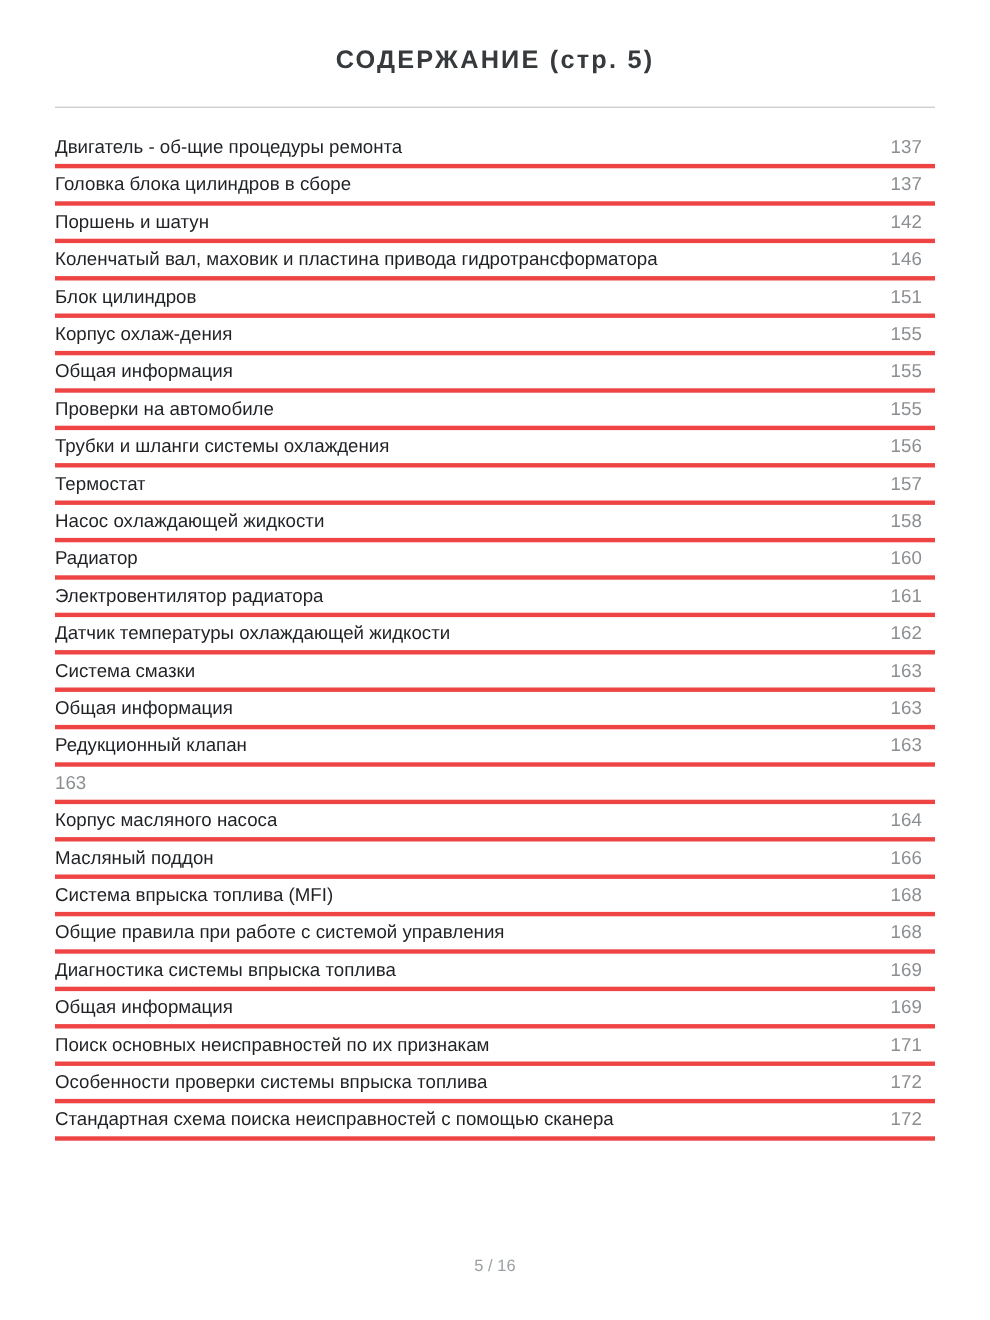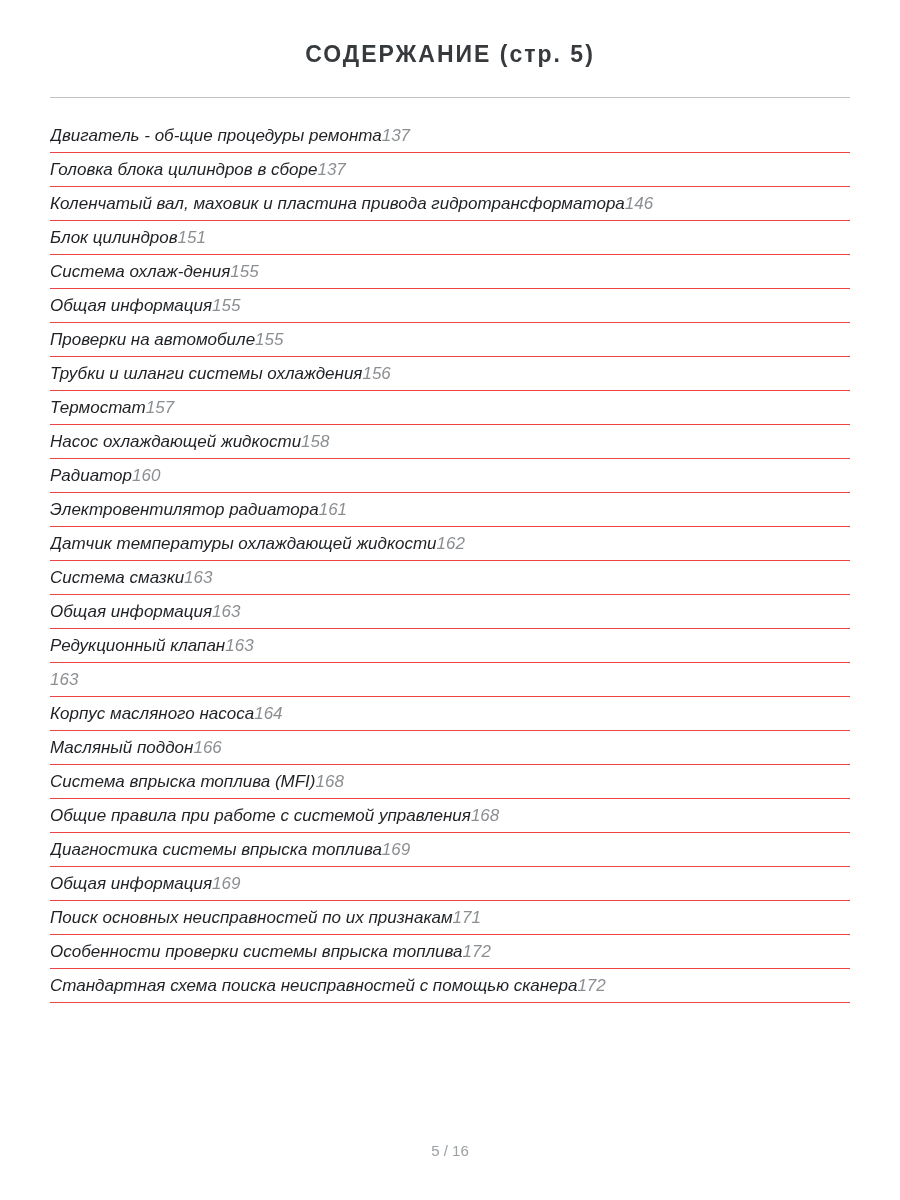--- a/index.html
+++ b/index.html
@@ -32,25 +32,24 @@
     border: none;
     border-top: 1px solid #c2c2c2;
     margin: 29px 0 0 0;
   }
   .toc-list {
     margin-top: 21px;
   }
   .toc-row {
     display: flex;
     align-items: center;
-    justify-content: flex-start;
+    justify-content: space-between;
     height: 34px;
-    border-bottom: 1px solid #ef4444;
+    border-bottom: 4px solid #ef4444;
     cursor: pointer;
-    font-style: italic;
   }
   .toc-label {
     font-size: 17px;
     color: #1f2124;
     white-space: nowrap;
     overflow: hidden;
   }
   .toc-page {
     font-size: 17px;
     color: #8c8f92;
@@ -78,34 +77,38 @@
   <div class="toc-row">
     <span class="toc-label">Двигатель - об-щие процедуры ремонта</span>
     <span class="toc-page">137</span>
   </div>
 
   <div class="toc-row">
     <span class="toc-label">Головка блока цилиндров в сборе</span>
     <span class="toc-page">137</span>
   </div>
 
+  <div class="toc-row">
+    <span class="toc-label">Поршень и шатун</span>
+    <span class="toc-page">142</span>
+  </div>
 
   <div class="toc-row">
     <span class="toc-label">Коленчатый вал, маховик и пластина привода гидротрансформатора</span>
     <span class="toc-page">146</span>
   </div>
 
   <div class="toc-row">
     <span class="toc-label">Блок цилиндров</span>
     <span class="toc-page">151</span>
   </div>
 
 
   <div class="toc-row">
-    <span class="toc-label">Система охлаж-дения</span>
+    <span class="toc-label">Корпус охлаж-дения</span>
     <span class="toc-page">155</span>
   </div>
 
   <div class="toc-row">
     <span class="toc-label">Общая информация</span>
     <span class="toc-page">155</span>
   </div>
 
   <div class="toc-row">
     <span class="toc-label">Проверки на автомобиле</span>

